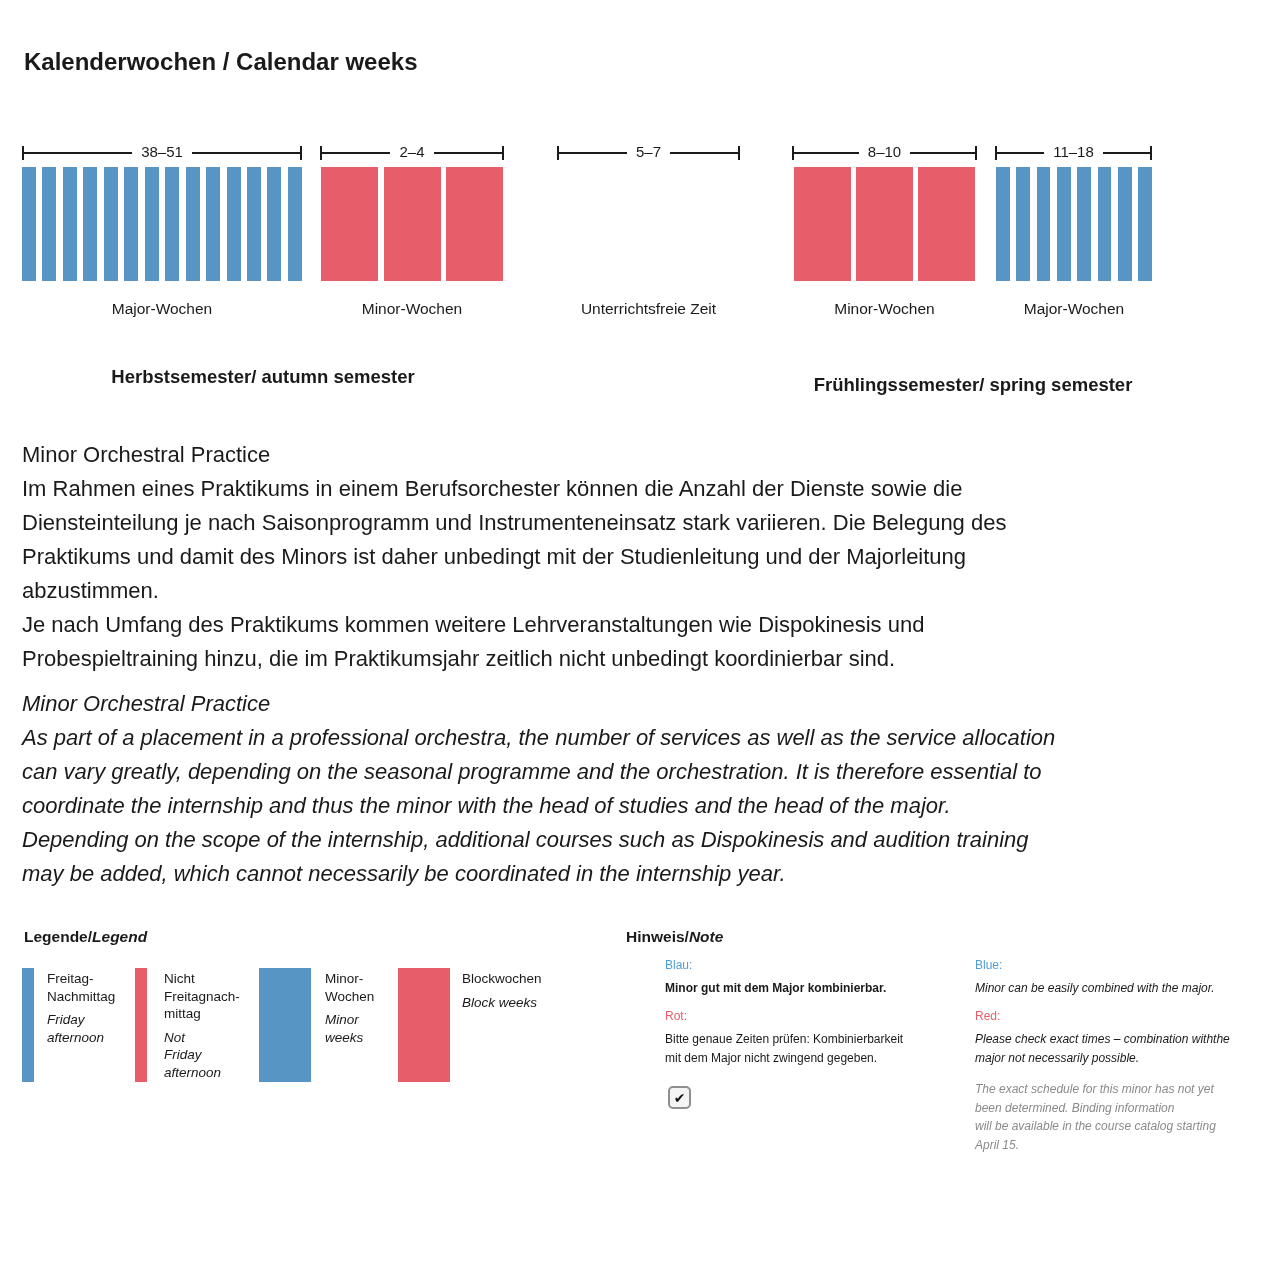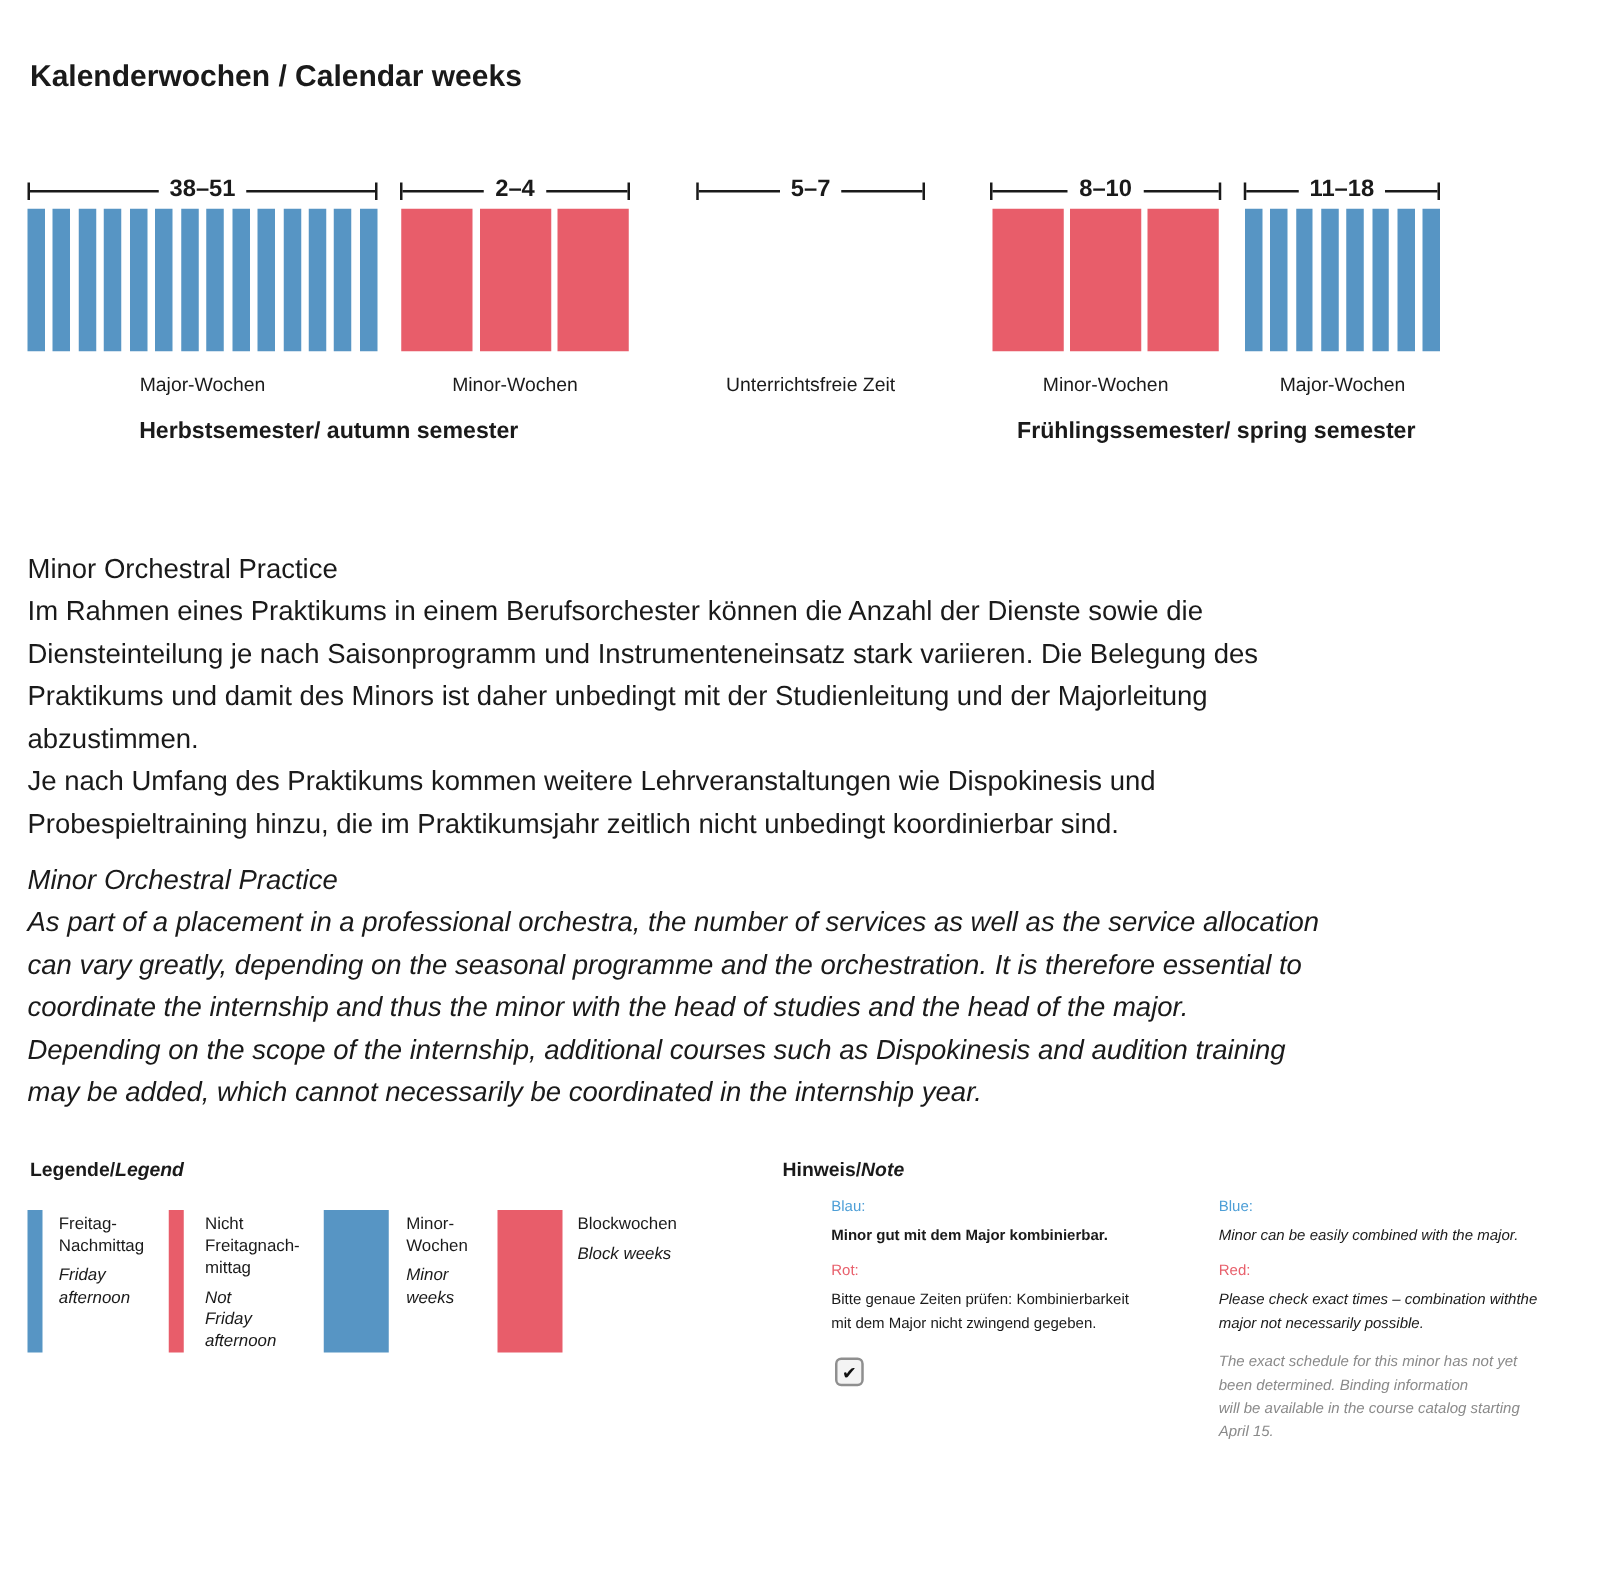--- a/index.html
+++ b/index.html
@@ -12,21 +12,21 @@
   .pre{white-space:pre;}
   .preline{white-space:pre-line;}
 
   
   .page-title{left:24px;top:48px;font-size:24px;font-weight:bold;}
 
   
   .bracket{top:144px;height:18px;display:flex;align-items:center;}
   .bracket .tick{width:2px;height:14px;background:#1a1a1a;}
   .bracket .bline{flex:1;height:2px;background:#1a1a1a;}
-  .bracket .blabel{padding:0 9px;font-size:19px;line-height:18px;transform:translateY(-1px);font-weight:bold;}
+  .bracket .blabel{padding:0 9px;font-size:15px;line-height:18px;transform:translateY(-1px);}
 
   
   .bars{top:167px;height:114px;display:flex;justify-content:space-between;}
   .bar-blue{width:14px;height:100%;background:var(--bar-blue,#5795C4);}
   .bar-blue-sm{width:13.5px;height:100%;background:var(--bar-blue,#5795C4);}
   .bar-red{width:57px;height:100%;background:var(--bar-red,#E85D6A);}
 
   .group-label{top:300px;font-size:15.5px;text-align:center;}
   .semester-label{top:333px;font-size:18.5px;font-weight:bold;text-align:center;}
 
@@ -140,22 +140,22 @@
     <div class="bar-blue-sm"></div>
     <div class="bar-blue-sm"></div>
   </div>
 
 <div class="abs group-label" style="left:22px;width:280px;">Major-Wochen</div>
 <div class="abs group-label" style="left:321px;width:182px;">Minor-Wochen</div>
 <div class="abs group-label" style="left:557px;width:183px;">Unterrichtsfreie Zeit</div>
 <div class="abs group-label" style="left:794px;width:181px;">Minor-Wochen</div>
 <div class="abs group-label" style="left:996px;width:156px;">Major-Wochen</div>
 
-<div class="abs semester-label" style="left:22px;width:482px;">Herbstsemester/ autumn semester</div>
-<div class="abs semester-label" style="left:792px;width:362px;">Frühlingssemester/ spring semester</div>
+<div class="abs semester-label" style="left:22px;width:482px;margin-top:33px;">Herbstsemester/ autumn semester</div>
+<div class="abs semester-label" style="left:792px;width:362px;margin-top:41px;">Frühlingssemester/ spring semester</div>
 
 <div class="abs body-de pre">Minor Orchestral Practice
 Im Rahmen eines Praktikums in einem Berufsorchester können die Anzahl der Dienste sowie die
 Diensteinteilung je nach Saisonprogramm und Instrumenteneinsatz stark variieren. Die Belegung des
 Praktikums und damit des Minors ist daher unbedingt mit der Studienleitung und der Majorleitung
 abzustimmen.
 Je nach Umfang des Praktikums kommen weitere Lehrveranstaltungen wie Dispokinesis und
 Probespieltraining hinzu, die im Praktikumsjahr zeitlich nicht unbedingt koordinierbar sind.</div>
 <div class="abs body-en pre">Minor Orchestral Practice
 As part of a placement in a professional orchestra, the number of services as well as the service allocation

